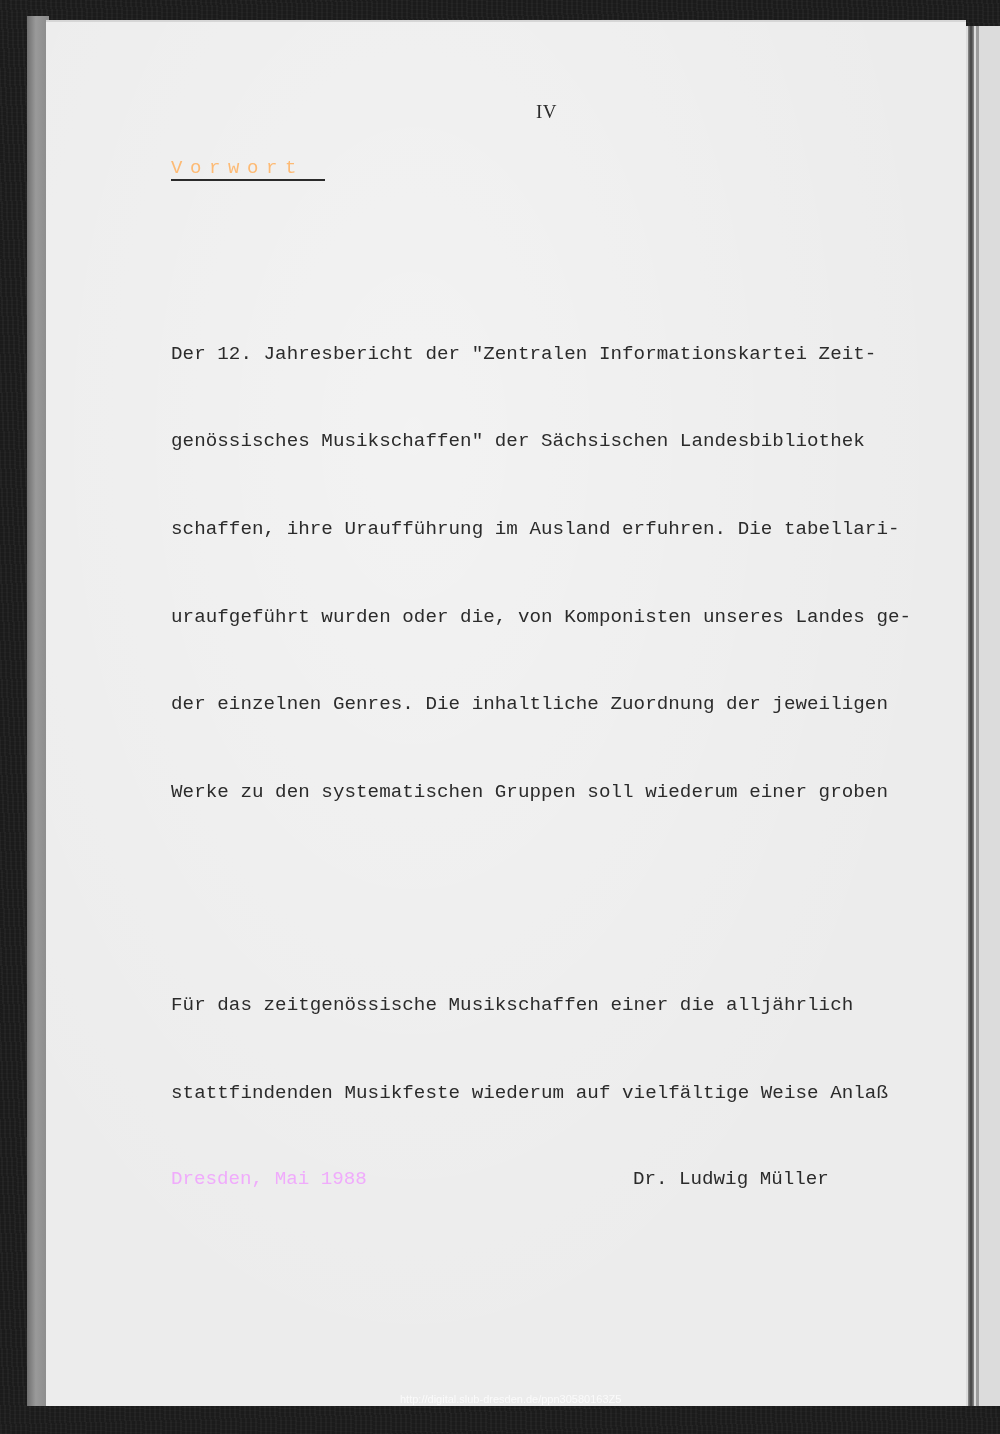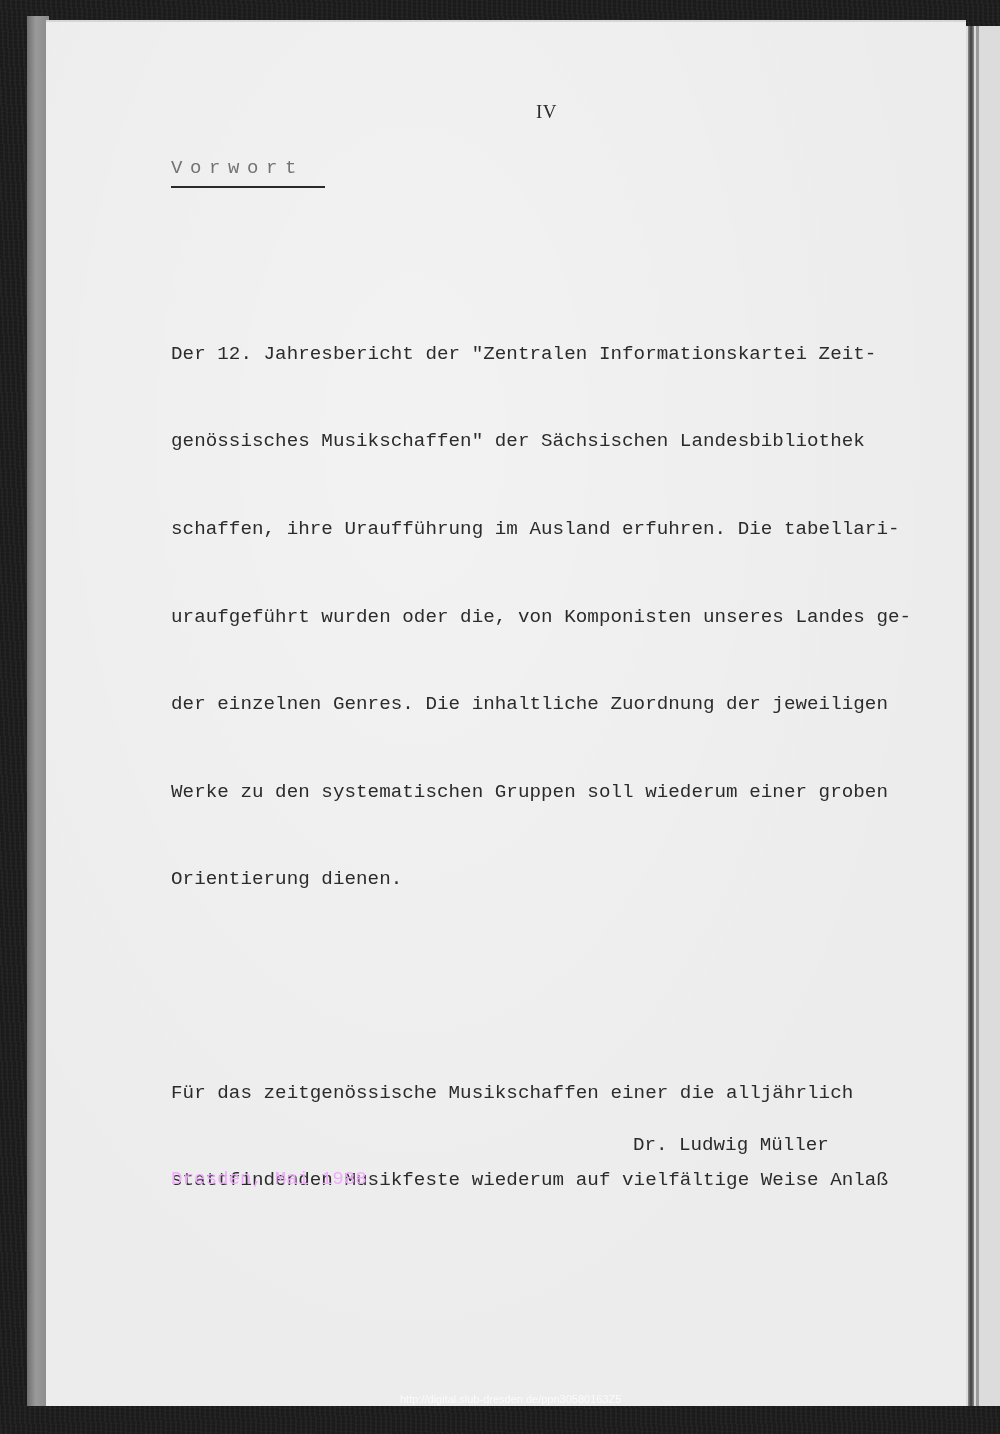--- a/index.html
+++ b/index.html
@@ -35,38 +35,38 @@
     .gutter-line2 {
       position: absolute; left: 976px; top: 26px; width: 3px; height: 1380px;
       background: #9a9a9a;
     }
     .page-number {
       position: absolute; left: 536px; top: 101px;
       font-size: 19px; color: #2c2c2c; letter-spacing: 0.5px; font-family: Liberation Serif, serif;
     }
     .heading {
       position: absolute; left: 171px; top: 157px;
-      font-size: 19px; color: #737373; letter-spacing: 7.6px;
-      padding-bottom: 7px; border-bottom: 2px solid #2a2a2a;
+      font-size: 19px; color: #fdba74; letter-spacing: 7.6px;
+      border-bottom: 2px solid #2a2a2a;
       width: 154px; white-space: nowrap;
     }
     .body-text {
       position: absolute; left: 171px; top: 223px; width: 780px;
       font-size: 19.2px; line-height: 29.2px; color: #2b2b2b;
       white-space: pre; letter-spacing: 0.05px;
     }
     .para { margin: 0; }
     .para + .para { margin-top: 9px; }
     .line { display: block; height: 29.2px; }
     .closing-place {
       position: absolute; left: 171px; top: 1168px;
       font-size: 19.2px; color: #f0abfc; white-space: pre;
     }
     .closing-name {
-      position: absolute; left: 633px; top: 1134px;
+      position: absolute; left: 633px; top: 1168px;
       font-size: 19.2px; color: #2b2b2b; white-space: pre;
     }
     .watermark {
       position: absolute; left: 400px; top: 1393px;
       font-family: "Liberation Sans", sans-serif;
       font-size: 11px; color: rgba(255,255,255,0.75); white-space: nowrap;
     }
   </style>
 </head>
 <body>
@@ -82,21 +82,20 @@
 <div class="heading">Vorwort</div>
 
 <div class="body-text">
   <div class="para">
     <span class="line">Der 12. Jahresbericht der "Zentralen Informationskartei Zeit-</span>
     <span class="line">genössisches Musikschaffen" der Sächsischen Landesbibliothek</span>
     <span class="line">schaffen, ihre Uraufführung im Ausland erfuhren. Die tabellari-</span>
     <span class="line">uraufgeführt wurden oder die, von Komponisten unseres Landes ge-</span>
     <span class="line">der einzelnen Genres. Die inhaltliche Zuordnung der jeweiligen</span>
     <span class="line">Werke zu den systematischen Gruppen soll wiederum einer groben</span>
-    <span class="line">Orientierung dienen.</span>
   </div>
   <div class="para">
     <span class="line">Für das zeitgenössische Musikschaffen einer die alljährlich</span>
     <span class="line">stattfindenden Musikfeste wiederum auf vielfältige Weise Anlaß</span>
     
     
     
   </div>
   
   

